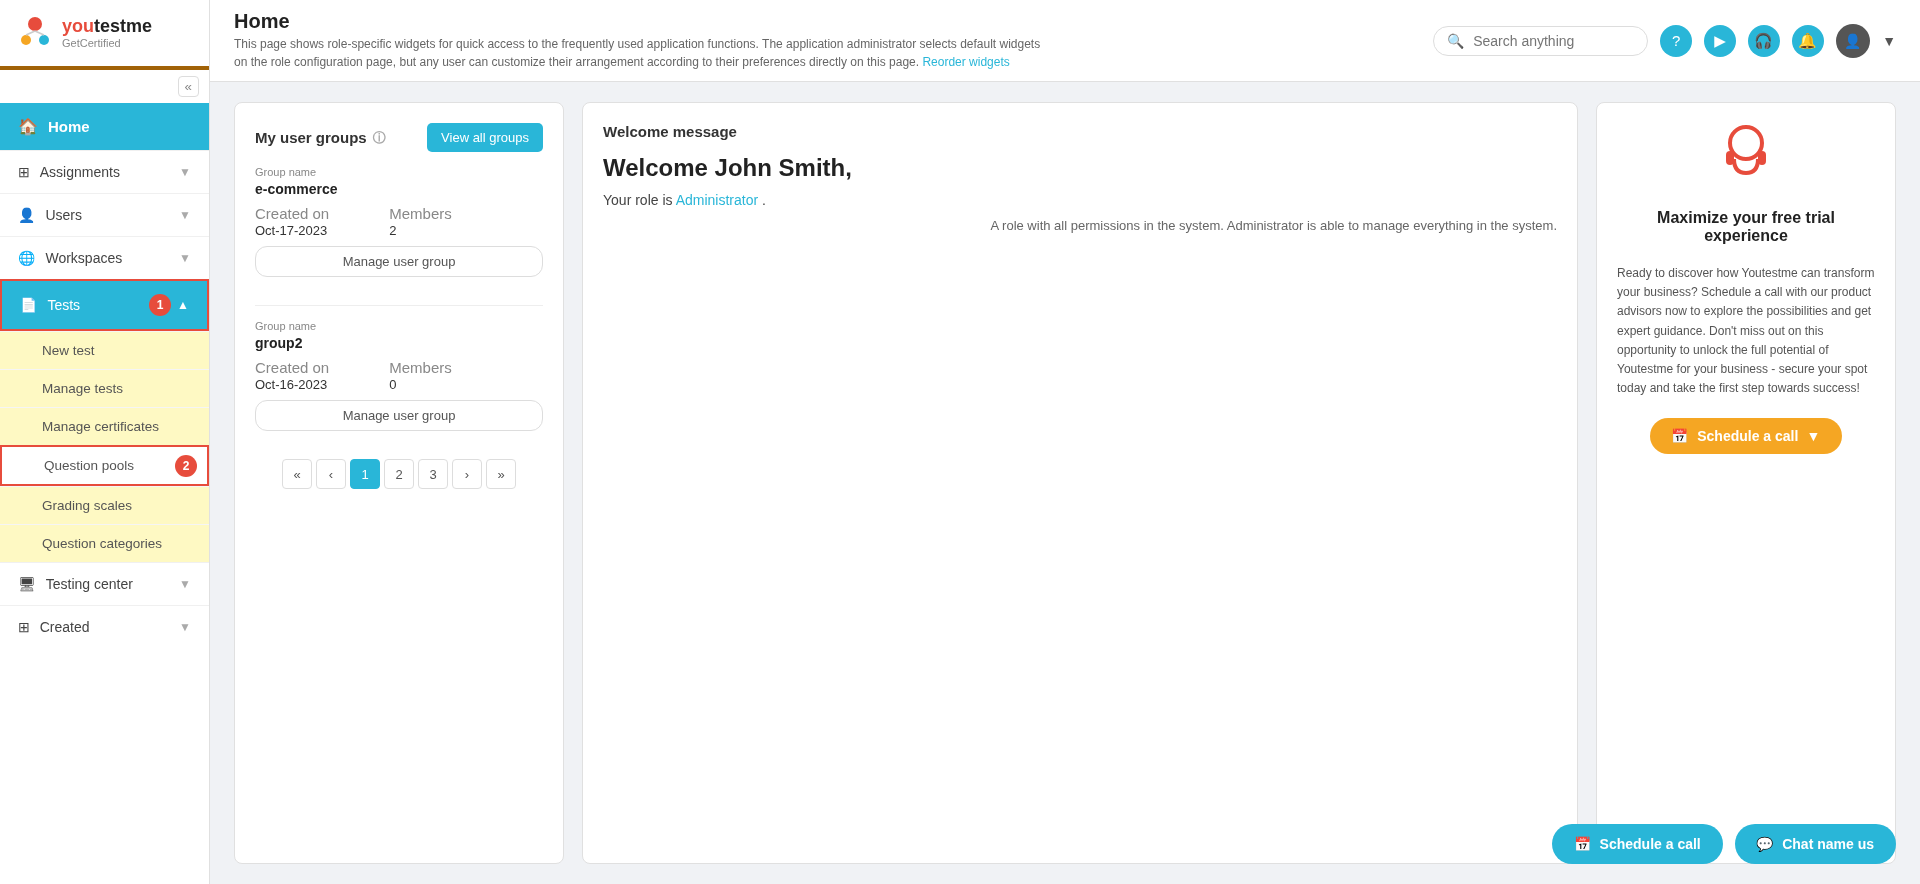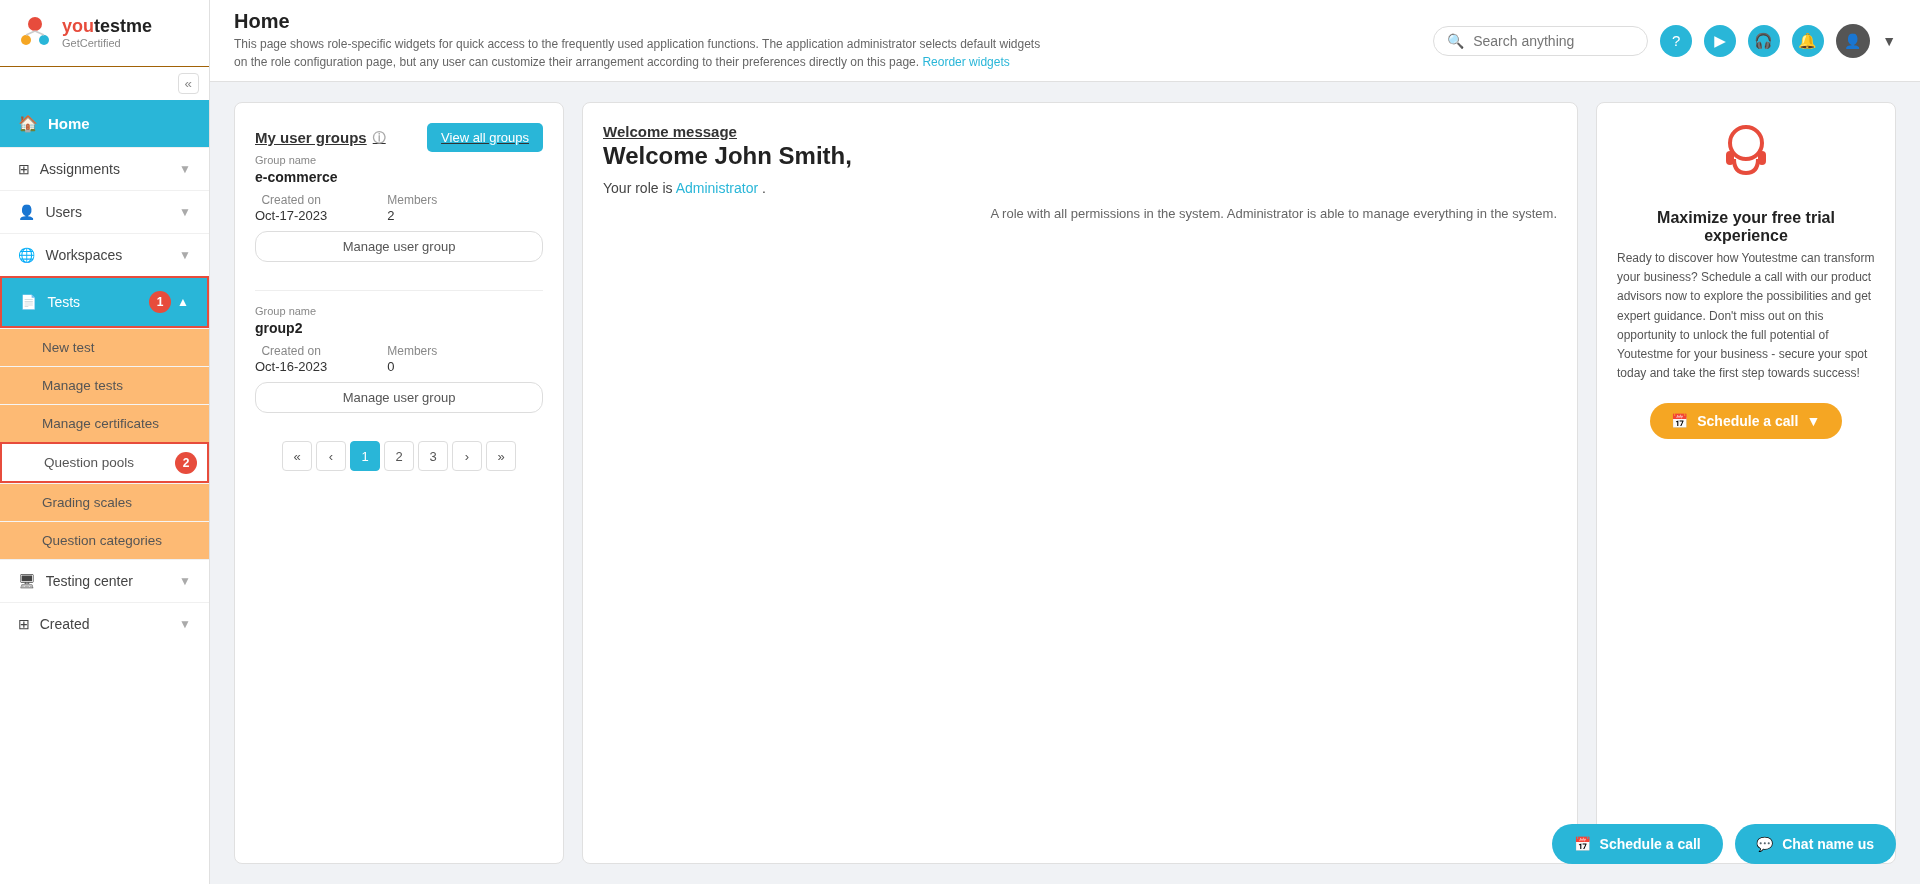--- a/index.html
+++ b/index.html
@@ -1,41 +1,41 @@
 <!DOCTYPE html>
 <html><head>
   <meta charset="utf-8">
   <style>
     * { box-sizing: border-box; margin: 0; padding: 0; }
     body { font-family: 'Segoe UI', Arial, sans-serif; background: #f0f2f5; display: flex; height: 884px; overflow: hidden; font-size: 14px; color: #333; }
 
     
     .sidebar { width: 210px; min-width: 210px; background: #fff; border-right: 1px solid #e0e0e0; display: flex; flex-direction: column; height: 884px; overflow-y: auto; }
-    .sidebar-logo { padding: 14px 16px; border-bottom: 1px solid #a16207; display: flex; align-items: center; gap: 8px; }
+    .sidebar-logo { padding: 14px 16px; border-bottom: 4px solid #a16207; display: flex; align-items: center; gap: 8px; }
     .logo-icon { width: 38px; height: 38px; }
     .logo-text { display: flex; flex-direction: column; }
     .logo-text span:first-child { font-size: 18px; font-weight: 700; color: #222; line-height: 1.1; }
     .logo-text span:first-child em { color: #e74c3c; font-style: normal; }
     .logo-text span:last-child { font-size: 11px; color: #888; }
 
     .collapse-btn { display: flex; justify-content: flex-end; padding: 6px 10px; }
     .collapse-btn button { background: none; border: 1px solid #ddd; border-radius: 4px; cursor: pointer; padding: 2px 6px; color: #888; }
 
     .nav-home { background: #29b6d8; color: #fff; display: flex; align-items: center; gap: 10px; padding: 14px 18px; cursor: pointer; font-weight: 600; font-size: 15px; }
     .nav-home span.icon { font-size: 16px; }
 
     .nav-item { display: flex; align-items: center; justify-content: space-between; padding: 13px 18px; cursor: pointer; color: #444; border-top: 1px solid #f0f0f0; }
     .nav-item .left { display: flex; align-items: center; gap: 10px; font-size: 14px; font-weight: 500; }
     .nav-item .arrow { font-size: 12px; color: #aaa; }
 
     .nav-item.active-tests { background: #29b6d8; color: #fff; border: 2px solid #e74c3c; }
     .nav-item.active-tests .left { color: #fff; }
     .nav-item.active-tests .arrow { color: #fff; }
 
-    .subnav { padding: 0; background: #fdba74; }
+    .subnav { padding: 0; background: #fef9c3; }
     .subnav-item { padding: 11px 18px 11px 42px; cursor: pointer; color: #555; font-size: 13.5px; border-top: 1px solid #f5f5f5; }
     .subnav-item.highlighted { border: 2px solid #e74c3c; background: #fff; }
 
     
     .step-badge { width: 22px; height: 22px; border-radius: 50%; display: flex; align-items: center; justify-content: center; font-size: 12px; font-weight: 700; color: #fff; flex-shrink: 0; }
     .badge-red { background: #e74c3c; }
 
     
     .main { flex: 1; display: flex; flex-direction: column; overflow: hidden; }
 
@@ -52,49 +52,49 @@
 
     
     .content { flex: 1; padding: 20px 24px; display: flex; gap: 18px; overflow: hidden; }
 
     
     .widget-card { background: #fff; border-radius: 8px; border: 1px solid #e0e0e0; padding: 20px; display: flex; flex-direction: column; }
     .widget-user-groups { width: 330px; min-width: 330px; }
     .widget-welcome { flex: 1; }
     .widget-trial { width: 300px; min-width: 300px; text-align: center; }
 
-    .widget-header { display: flex; align-items: center; justify-content: space-between; margin-bottom: 2px; text-decoration: underline; }
+    .widget-header { display: flex; align-items: center; justify-content: space-between; margin-bottom: 14px; }
     .widget-header h3 { font-size: 15px; font-weight: 600; display: flex; align-items: center; gap: 6px; }
     .widget-header h3 .info-icon { color: #aaa; font-size: 13px; }
     .view-all-btn { background: #29b6d8; color: #fff; border: none; border-radius: 5px; padding: 7px 14px; font-size: 13px; cursor: pointer; font-weight: 500; }
 
     
     .group-entry { margin-bottom: 14px; }
     .group-label { font-size: 11px; color: #888; margin-bottom: 3px; }
     .group-name { font-size: 14px; font-weight: 700; color: #222; margin-bottom: 8px; }
     .group-meta { display: flex; gap: 60px; margin-bottom: 8px; }
-    .group-meta-item label { font-size: 12px; color: #888; display: block; text-align: center; }
+    .group-meta-item label { font-size: 15px; color: #888; display: block; text-align: center; }
     .group-meta-item span { font-size: 13px; font-weight: 500; }
     .manage-btn { display: block; width: 100%; text-align: center; border: 1px solid #ddd; border-radius: 12px; padding: 7px; font-size: 13px; color: #555; background: #fff; cursor: pointer; }
     .group-divider { border: none; border-top: 1px solid #eee; margin: 14px 0; }
 
     
     .pagination { display: flex; align-items: center; justify-content: center; gap: 4px; margin-top: 14px; }
     .page-btn { width: 30px; height: 30px; border: 1px solid #ddd; border-radius: 4px; background: #fff; cursor: pointer; display: flex; align-items: center; justify-content: center; font-size: 13px; color: #555; }
     .page-btn.active { background: #29b6d8; color: #fff; border-color: #29b6d8; }
 
     
     .welcome-name { font-size: 24px; font-weight: 700; color: #222; margin-bottom: 10px; }
     .welcome-role { font-size: 14px; color: #444; margin-bottom: 8px; }
     .welcome-role a { color: #29b6d8; text-decoration: none; }
     .welcome-desc { font-size: 13px; color: #666; line-height: 1.5; text-align: right; }
 
     
     .trial-icon { font-size: 50px; color: #e74c3c; margin-bottom: 14px; }
-    .trial-title { font-size: 16px; font-weight: 700; color: #222; margin-bottom: 4px; }
+    .trial-title { font-size: 16px; font-weight: 700; color: #222; margin-bottom: 19px; }
     .trial-desc { font-size: 12px; color: #555; line-height: 1.6; margin-bottom: 20px; text-align: left; }
     .schedule-btn-yellow { background: #f5a623; color: #fff; border: none; border-radius: 20px; padding: 10px 22px; font-size: 14px; font-weight: 600; cursor: pointer; display: flex; align-items: center; gap: 8px; margin: 0 auto; }
 
     
     .bottom-actions { position: fixed; bottom: 20px; right: 24px; display: flex; gap: 12px; z-index: 100; }
     .bottom-btn { border: none; border-radius: 24px; padding: 12px 22px; font-size: 14px; font-weight: 600; cursor: pointer; display: flex; align-items: center; gap: 8px; color: #fff; }
     .bottom-btn.schedule { background: #29b6d8; }
     .bottom-btn.chat { background: #29b6d8; }
   </style>
 </head>

